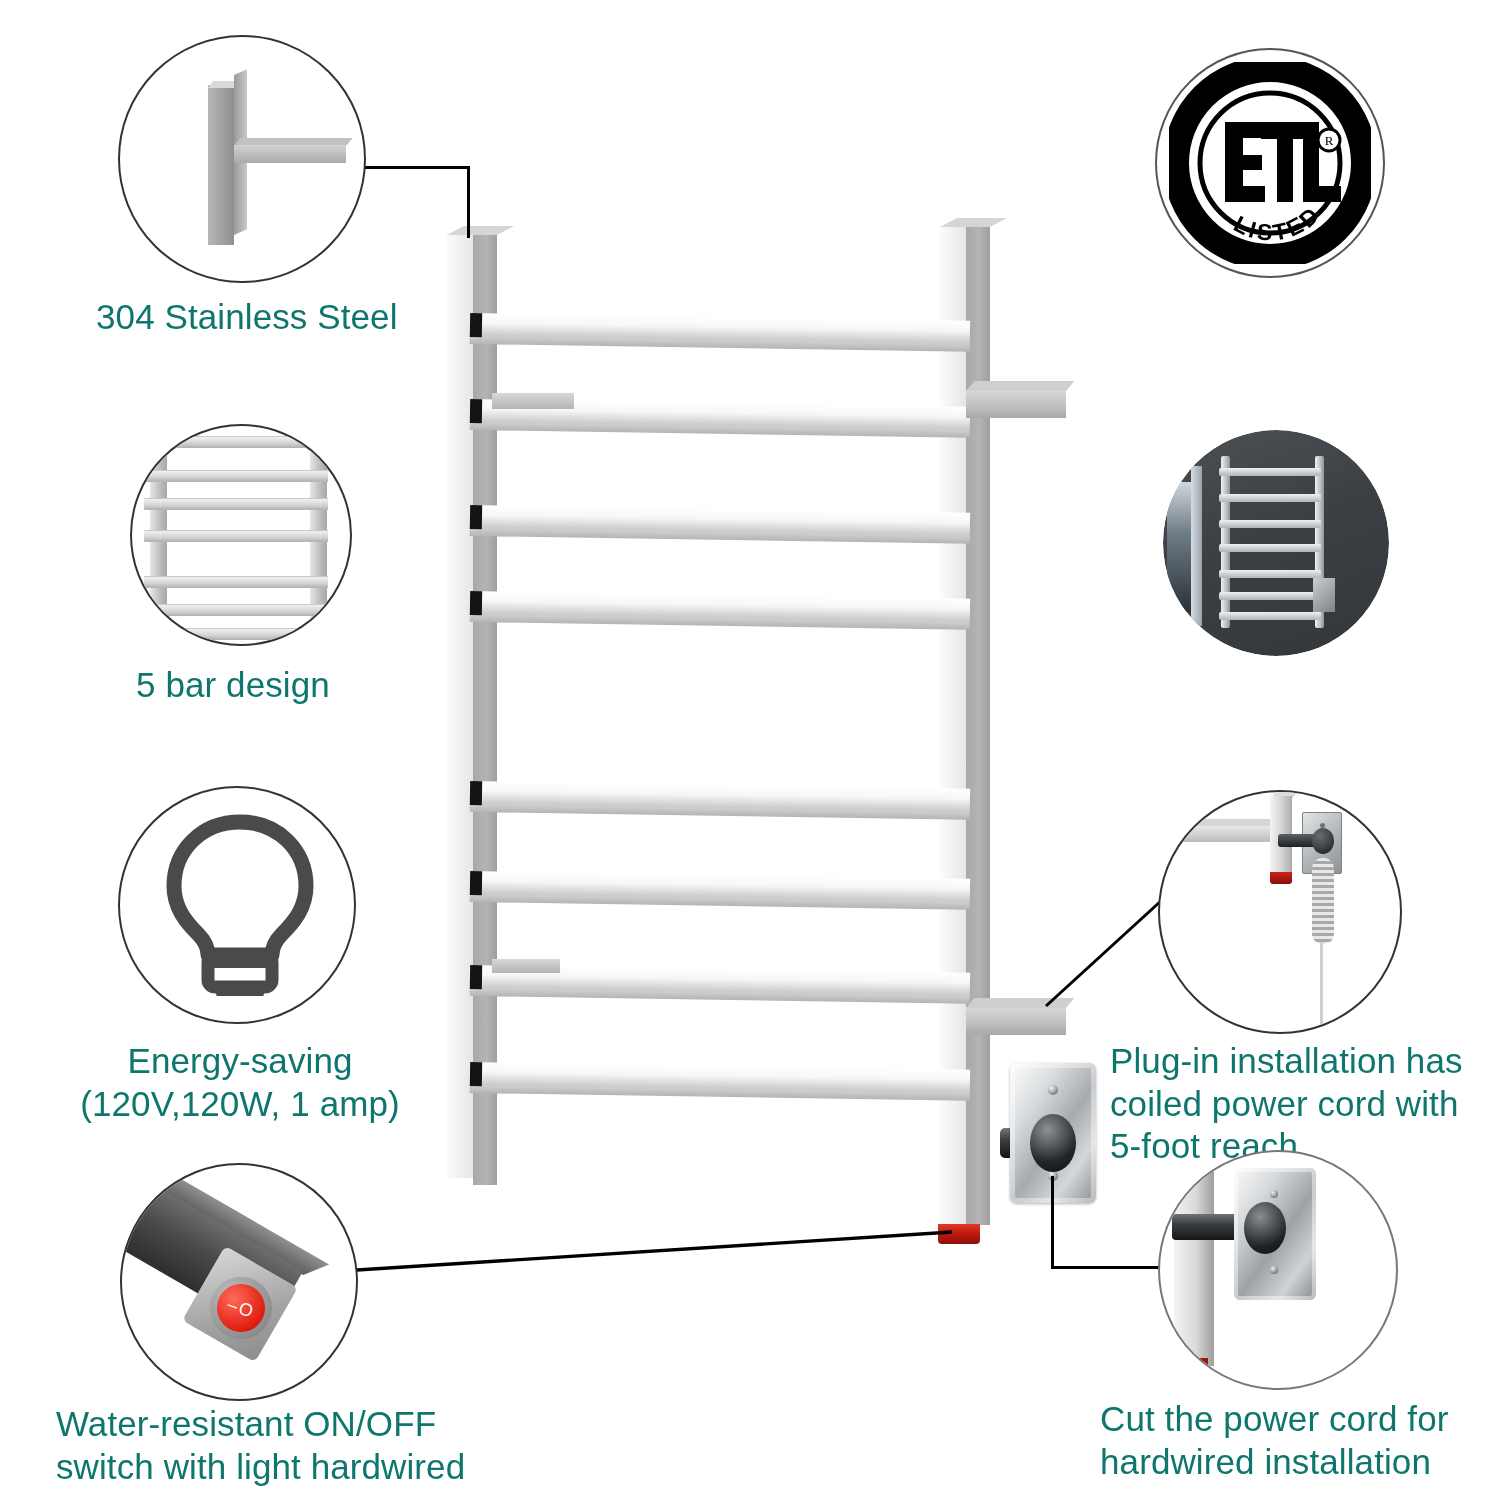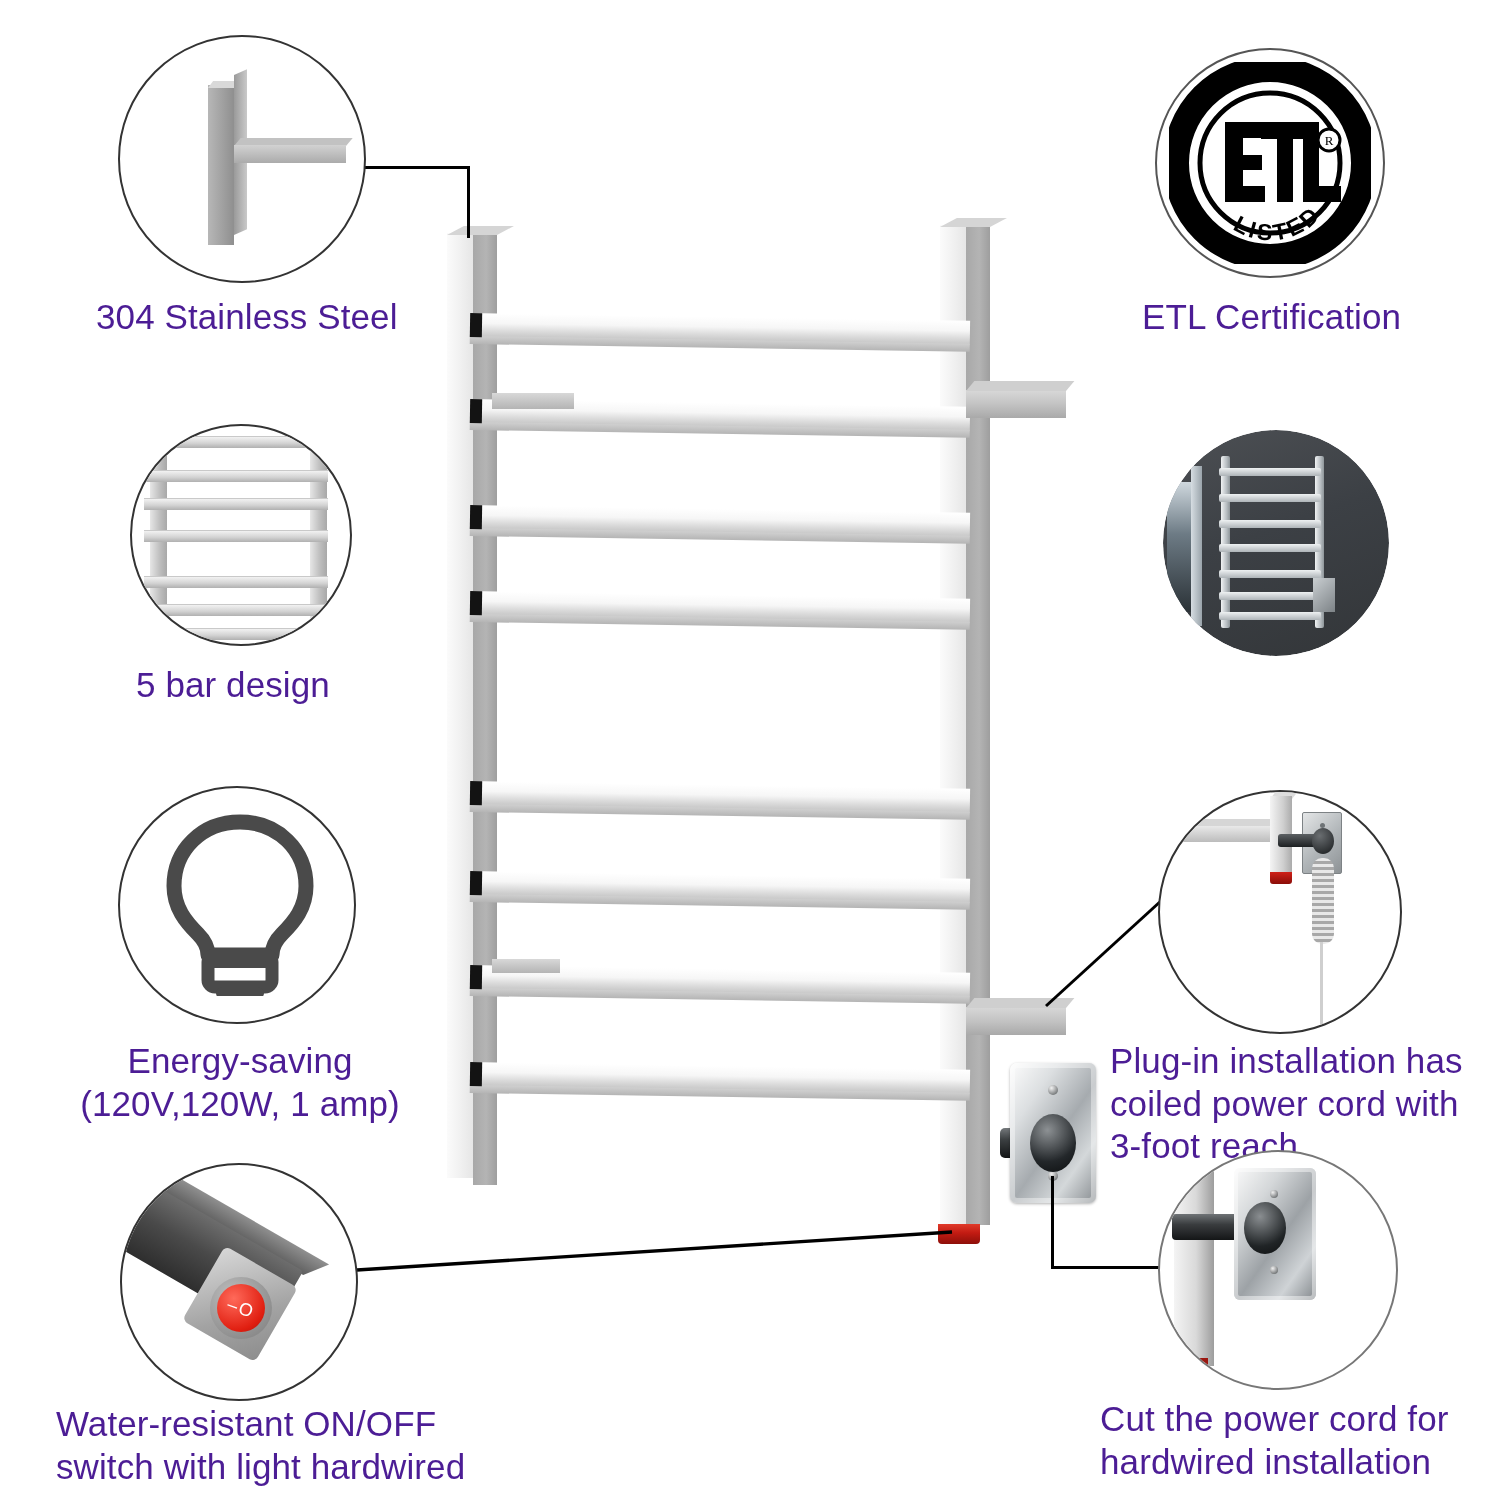--- a/index.html
+++ b/index.html
@@ -14,21 +14,21 @@
   .circle {
     position: absolute;
     border-radius: 50%;
     border: 2.5px solid #333;
     background: #fff;
     overflow: hidden;
   }
   .caption {
     position: absolute;
     font-size: 35px;
-    color: #4c1d95;
+    color: #0f766e;
     line-height: 1.22;
     letter-spacing: .1px;
     white-space: pre-line;
   }
   .caption.center { text-align: center; }
 
   
   .leader { position: absolute; background: #000; }
   .lead-h { height: 3px; }
   .lead-v { width: 3px; }
@@ -452,21 +452,20 @@
 
       <circle cx="160" cy="78" r="11" fill="#fff" stroke="#000" stroke-width="3"></circle>
       <text x="160" y="83" font-family="'Liberation Serif', serif" font-size="13" text-anchor="middle" fill="#000">R</text>
 
       <path id="arc" d="M 38 132 A 66 66 0 0 0 164 132" fill="none"></path>
       <text font-family="'Liberation Sans', sans-serif" font-size="23" font-weight="bold" fill="#000" letter-spacing="3">
         <textPath href="#arc" startOffset="26%">LISTED</textPath>
       </text>
     </svg>
   </div>
-  <div class="caption" id="cap5">ETL Certification</div>
 
   <div class="circle" id="c6">
     <div class="photo">
       <div class="window"></div>
       <div class="winframe"></div>
       <div class="rpost l"></div>
       <div class="rpost r"></div>
       <div class="rbar" style="top:38px;"></div>
       <div class="rbar" style="top:64px;"></div>
       <div class="rbar" style="top:90px;"></div>
@@ -488,21 +487,21 @@
       <div class="scr" style="top:10px;"></div>
       <div class="scr" style="top:46px;"></div>
     </div>
     <div class="conn"></div>
     <div class="conn-knob"></div>
     <div class="coil"></div>
     <div class="cordtail"></div>
   </div>
   <div class="caption" id="cap7">Plug-in installation has
 coiled power cord with
-3-foot reach</div>
+5-foot reach</div>
 
   <div class="circle" id="c8">
     <div class="wall"></div>
     <div class="wall-red"></div>
     <div class="conn"></div>
     <div class="plate">
       <div class="scr" style="top:22px;"></div>
       <div class="scr" style="top:98px;"></div>
     </div>
     <div class="conn-knob"></div>

